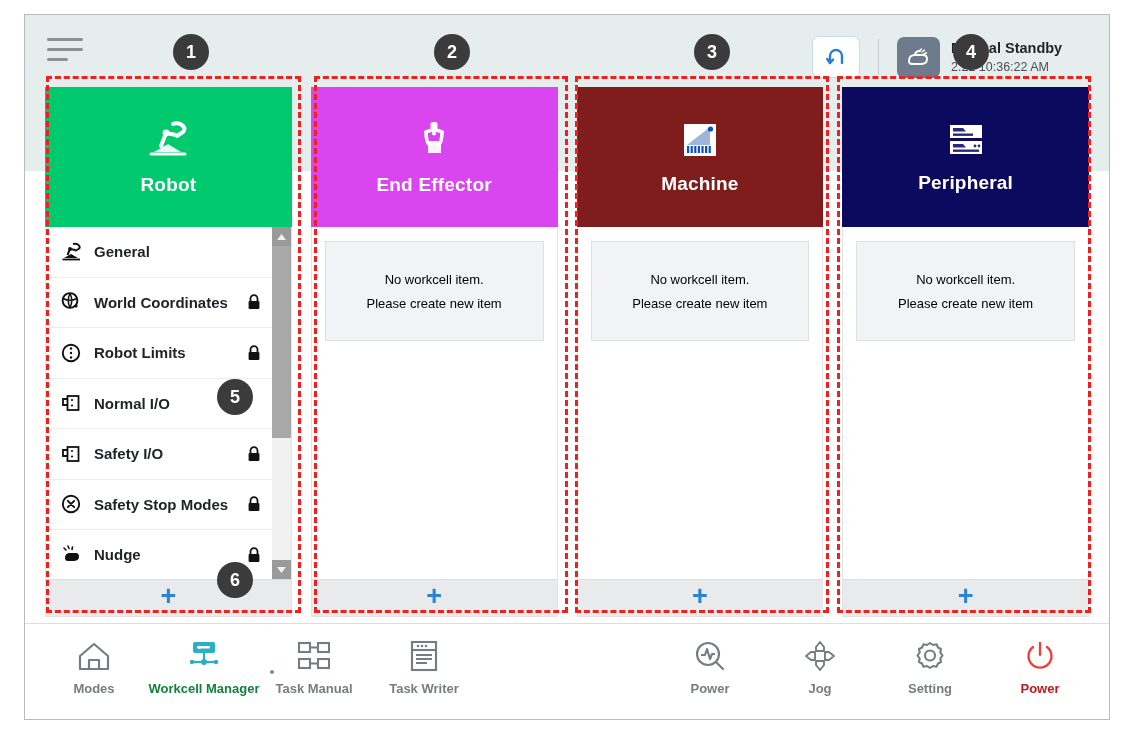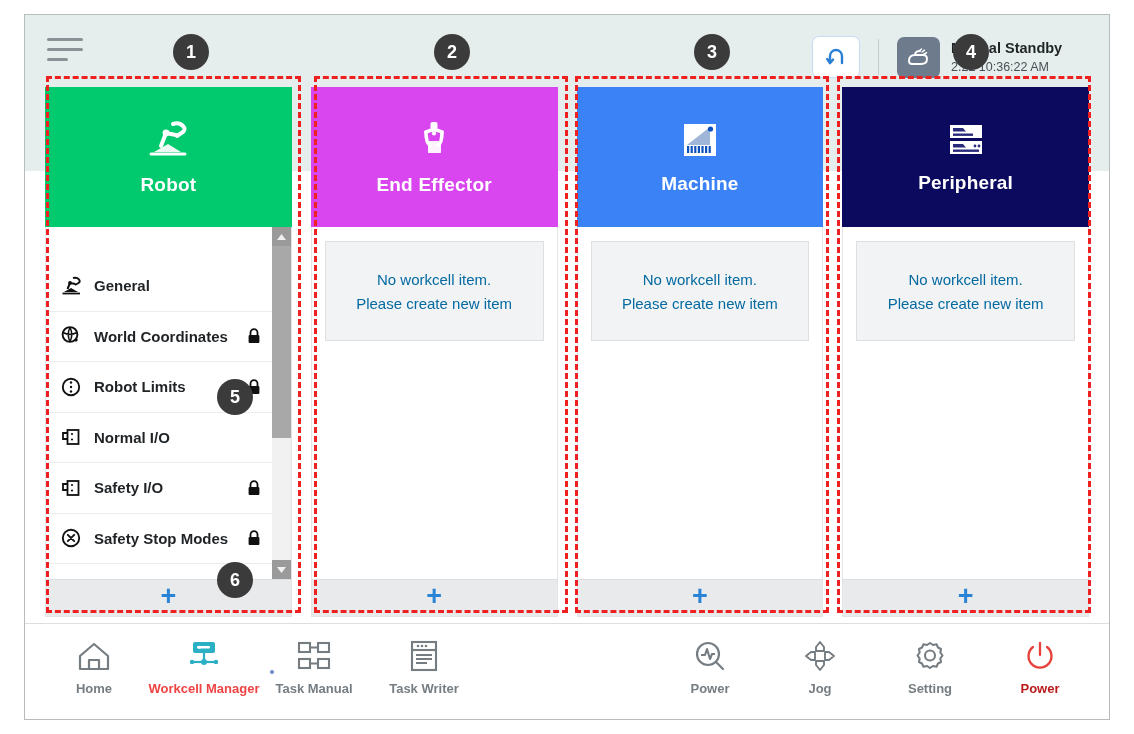--- a/index.html
+++ b/index.html
@@ -178,27 +178,27 @@
     height: 100px;
     background: #f2f3f4;
     border: 1px solid #dedfe1;
     display: flex;
     flex-direction: column;
     align-items: center;
     justify-content: center;
     gap: 3px;
   }
   .empty-box span {
-    font-size: 15px;
-    color: #0369a1;
+    font-size: 13px;
+    color: #000000;
     line-height: 21px;
   }
 
   
-  .list { position: absolute; left: 0; top: 0; right: 0; bottom: 0; margin-top: 34px; }
+  .list { position: absolute; left: 0; top: 0; right: 0; bottom: 0; }
   .list-row {
     height: 50.5px;
     display: flex;
     align-items: center;
     border-bottom: 1px solid #ececec;
     padding: 0 12px 0 10px;
     cursor: pointer;
     background: #ffffff;
   }
   .list-row .lic {
@@ -274,21 +274,21 @@
     padding-top: 6px;
     gap: 9px;
     cursor: pointer;
   }
   .nav-item .nlbl {
     font-size: 13px;
     font-weight: bold;
     color: #767d82;
     white-space: nowrap;
   }
-  .nav-item.active .nlbl { color: #ef4444; }
+  .nav-item.active .nlbl { color: #15803d; }
   .nav-item.power .nlbl { color: #b91c1c; }
 
   .nav-dot {
     position: absolute;
     left: 245px;
     top: 46px;
     width: 4px;
     height: 4px;
     border-radius: 50%;
     background: #6c89c9;
@@ -518,21 +518,21 @@
           <span>No workcell item.</span>
           <span>Please create new item</span>
         </div>
       </div>
       <div class="card-foot">
         <span class="plus">+</span>
       </div>
     </div>
 
     <div class="card">
-      <div class="card-head" style="background:#3b82f6">
+      <div class="card-head" style="background:#7f1d1d">
         <svg class="ci" width="42" height="42" viewBox="0 0 42 42">
           <rect x="5" y="5" width="32" height="32" fill="#ffffff"></rect>
           <path d="M8 26 L31 8 L31 26 Z" fill="#9fb6d8"></path>
           <circle cx="31.5" cy="10" r="2.6" fill="#0d51bf"></circle>
           <g fill="#0d51bf">
             <rect x="8" y="27" width="2.2" height="7"></rect>
             <rect x="11.6" y="27" width="2.2" height="7"></rect>
             <rect x="15.2" y="27" width="2.2" height="7"></rect>
             <rect x="18.8" y="27" width="2.2" height="7"></rect>
             <rect x="22.4" y="27" width="2.2" height="7"></rect>
@@ -581,21 +581,21 @@
   </div>
 
   <div class="nav">
     <div class="nav-left">
 
       <div class="nav-item">
         <svg width="36" height="32" viewBox="0 0 36 32">
           <path d="M4 16 L18 4 L32 16 L32 29 L4 29 Z" fill="none" stroke="#767d82" stroke-width="2.2" stroke-linejoin="round"></path>
           <path d="M13 29 L13 20 L23 20 L23 29" fill="none" stroke="#767d82" stroke-width="2.2" stroke-linejoin="round"></path>
         </svg>
-        <span class="nlbl">Home</span>
+        <span class="nlbl">Modes</span>
       </div>
 
       <div class="nav-item active">
         <svg width="40" height="32" viewBox="0 0 40 32">
           <rect x="9" y="2" width="22" height="11" rx="2" fill="#2bafc4"></rect>
           <rect x="13" y="6" width="13" height="2.4" rx="1" fill="#ffffff"></rect>
           <circle cx="15.5" cy="7.2" r="1.5" fill="#ffffff"></circle>
           <path d="M20 13 L20 22" stroke="#2bafc4" stroke-width="2.2"></path>
           <path d="M8 22 L32 22" stroke="#2bafc4" stroke-width="2.2"></path>
           <circle cx="20" cy="22" r="3" fill="#2bafc4"></circle>

